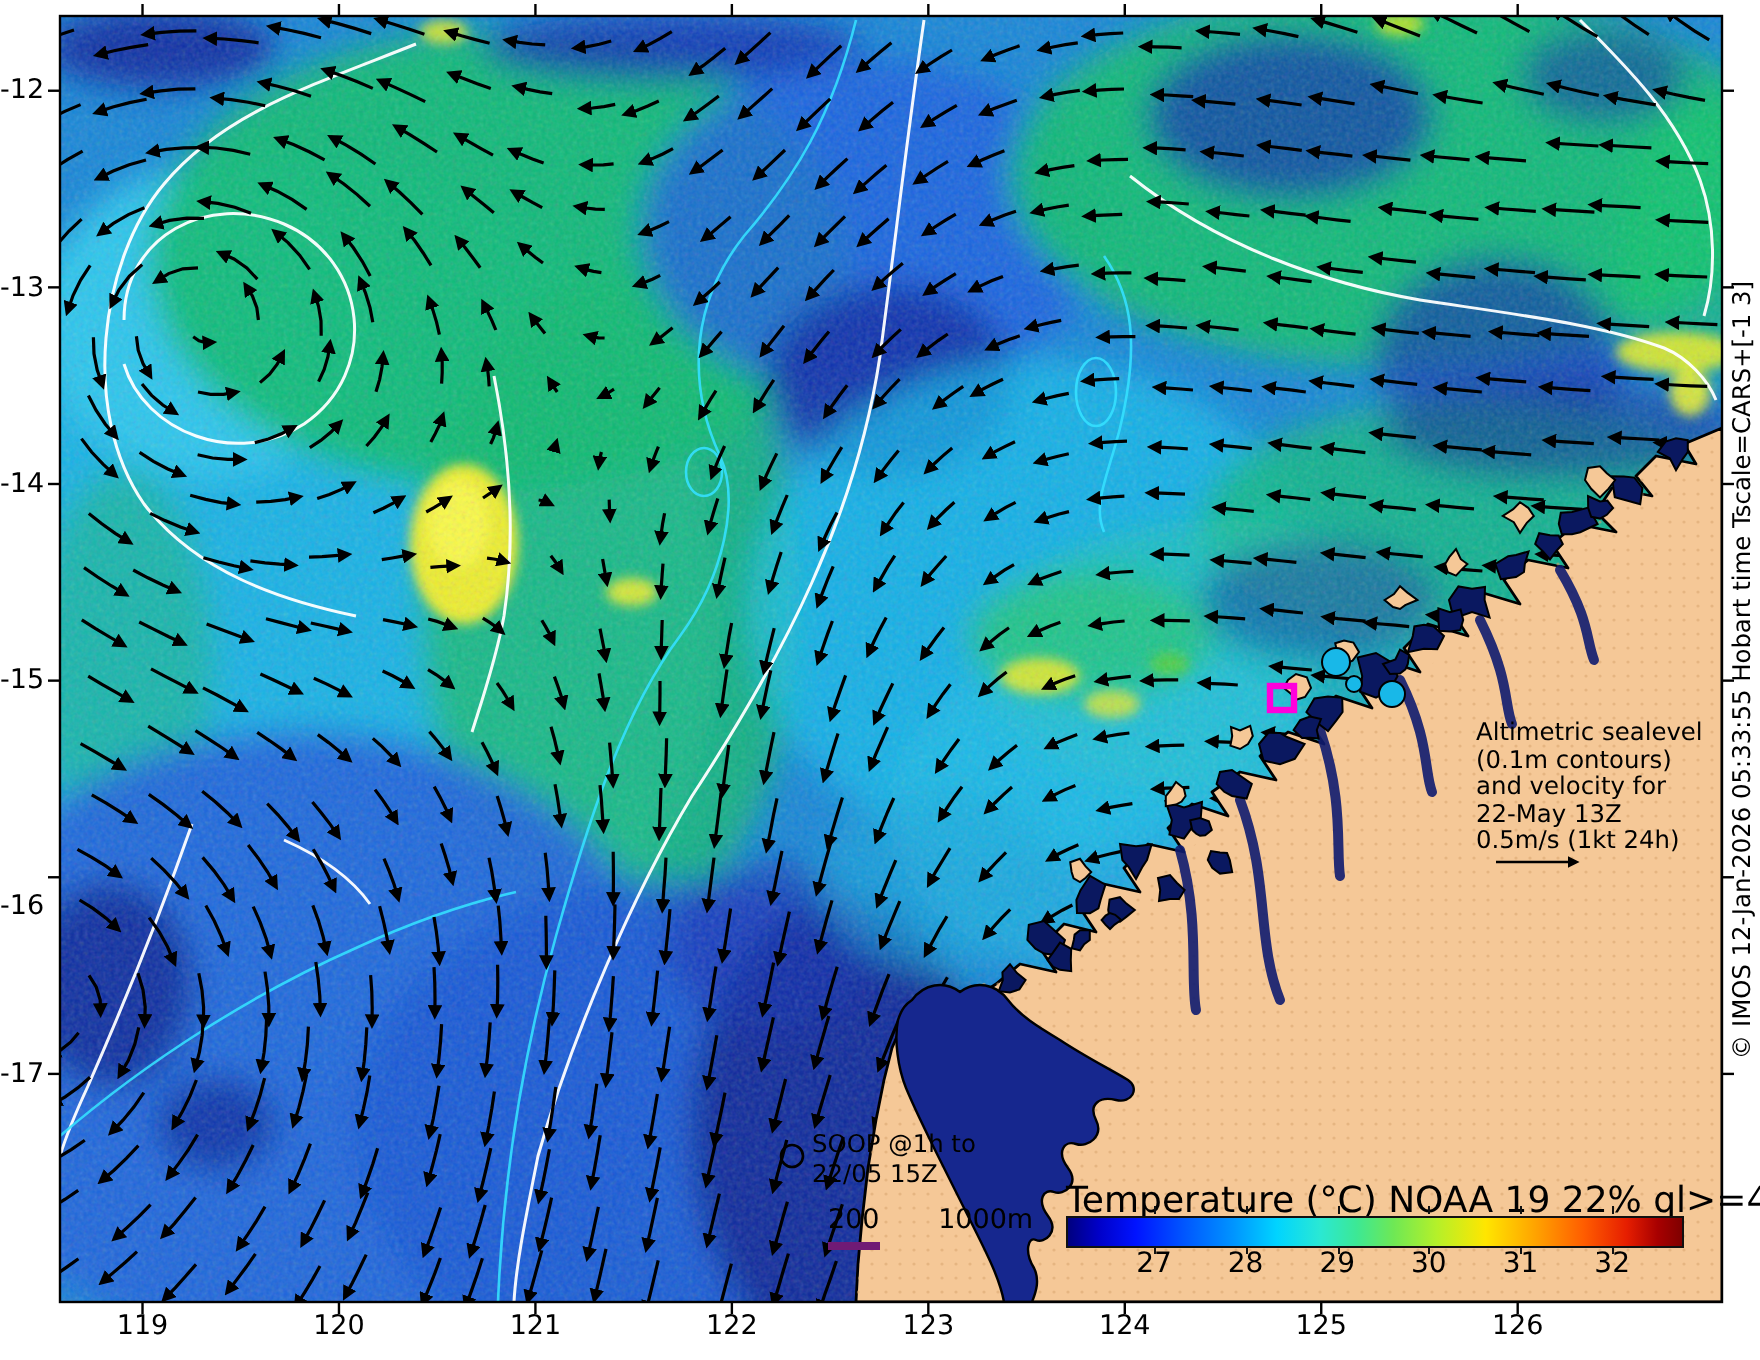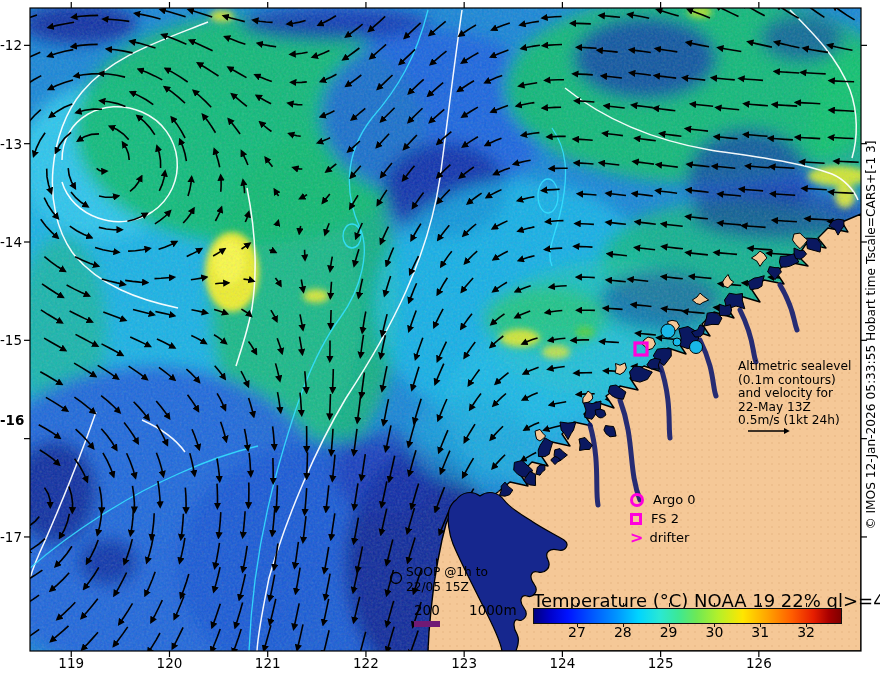--- a/index.html
+++ b/index.html
@@ -13,21 +13,21 @@
   .datebox{left:733px;top:312px;width:104px;text-align:center;font-size:15px;line-height:18px;}
   .notebox{left:738px;top:360px;font-size:12.2px;line-height:13.6px;}
   .legend{left:630px;top:490px;font-size:13px;}
   .legrow{display:flex;align-items:center;height:19px;}
   .mk{display:inline-block;margin-right:9px;}
   .mk-circle{width:8px;height:8px;border:3px solid #ff00dc;border-radius:50%;}
   .mk-square{width:6px;height:6px;border:3px solid #ff00dc;}
   .mk-chevron{color:#ff00dc;font-weight:bold;font-size:16px;line-height:12px;margin-right:6px;}
   .soopbox{left:406px;top:565px;font-size:12.2px;line-height:14.5px;}
   .depthbox{left:414px;top:602px;font-size:13.5px;}
-  .depthbox .u200{border-bottom:6px solid #701a75;padding-bottom:3px;}
+  .depthbox .u200{border-bottom:4px solid #701a75;padding-bottom:3px;}
   .cbar-title{left:533px;top:590px;width:307px;text-align:center;font-size:18px;}
   .cbar{left:533px;top:608px;width:307px;height:14px;border:1px solid #111;
         background:linear-gradient(to right,#00007f 0%,#0000c8 5%,#0013ff 11%,#0057ff 19%,
         #0095ff 27%,#00d4ff 34%,#2ae8d4 41%,#3ce895 47%,#6ee855 53%,#b4f02a 60%,
         #ffe600 68%,#ffa400 76%,#ff5d00 84%,#e61e00 91%,#a80000 96%,#7f0000 100%);}
   .cbarlab{position:absolute;top:624px;width:40px;margin-left:-20px;text-align:center;font-size:14px;}
   .cbtick{position:absolute;width:1px;height:4px;background:#111;}
   .copyright{left:871px;top:335px;transform:translate(-50%,-50%) rotate(-90deg);
              font-size:12.2px;letter-spacing:0px;}
 </style>
@@ -886,34 +886,20 @@
 
 
   <div class="abs notebox">
     <div>Altimetric sealevel</div>
     <div>(0.1m contours)</div>
     <div>and velocity for</div>
     <div>22-May 13Z</div>
     <div>0.5m/s (1kt 24h)</div>
   </div>
 
-  <div class="abs legend">
-    <div class="legrow">
-      <span class="mk mk-circle"></span>
-      <span>Argo 0</span>
-    </div>
-    <div class="legrow">
-      <span class="mk mk-square"></span>
-      <span>FS 2</span>
-    </div>
-    <div class="legrow">
-      <span class="mk mk-chevron">&gt;</span>
-      <span>drifter</span>
-    </div>
-  </div>
 
   <div class="abs soopbox">
     <div>SOOP @1h to</div>
     <div>22/05 15Z</div>
   </div>
 
   <div class="abs depthbox">
     <span class="u200">200</span>
     <span style="margin-left:25px">1000m</span>
   </div>
@@ -949,16 +935,16 @@
       <div class="tickx" style="left: 267.709px;">121</div>
       <div class="tickx" style="left: 365.936px;">122</div>
       <div class="tickx" style="left: 464.163px;">123</div>
       <div class="tickx" style="left: 562.39px;">124</div>
       <div class="tickx" style="left: 660.617px; text-align: center;">125</div>
       <div class="tickx" style="left: 758.844px;">126</div>
       <div class="ticky" style="top: 45.3609px;">-12</div>
       <div class="ticky" style="top: 143.679px;">-13</div>
       <div class="ticky" style="top: 241.997px;">-14</div>
       <div class="ticky" style="top: 340.315px;">-15</div>
-      <div class="ticky" style="top: 420px; font-weight: bold;">-16</div>
+      <div class="ticky" style="top: 453px;">-16</div>
       <div class="ticky" style="top: 536.951px;">-17</div>
     </div>
 </div>
 
 </body></html>

